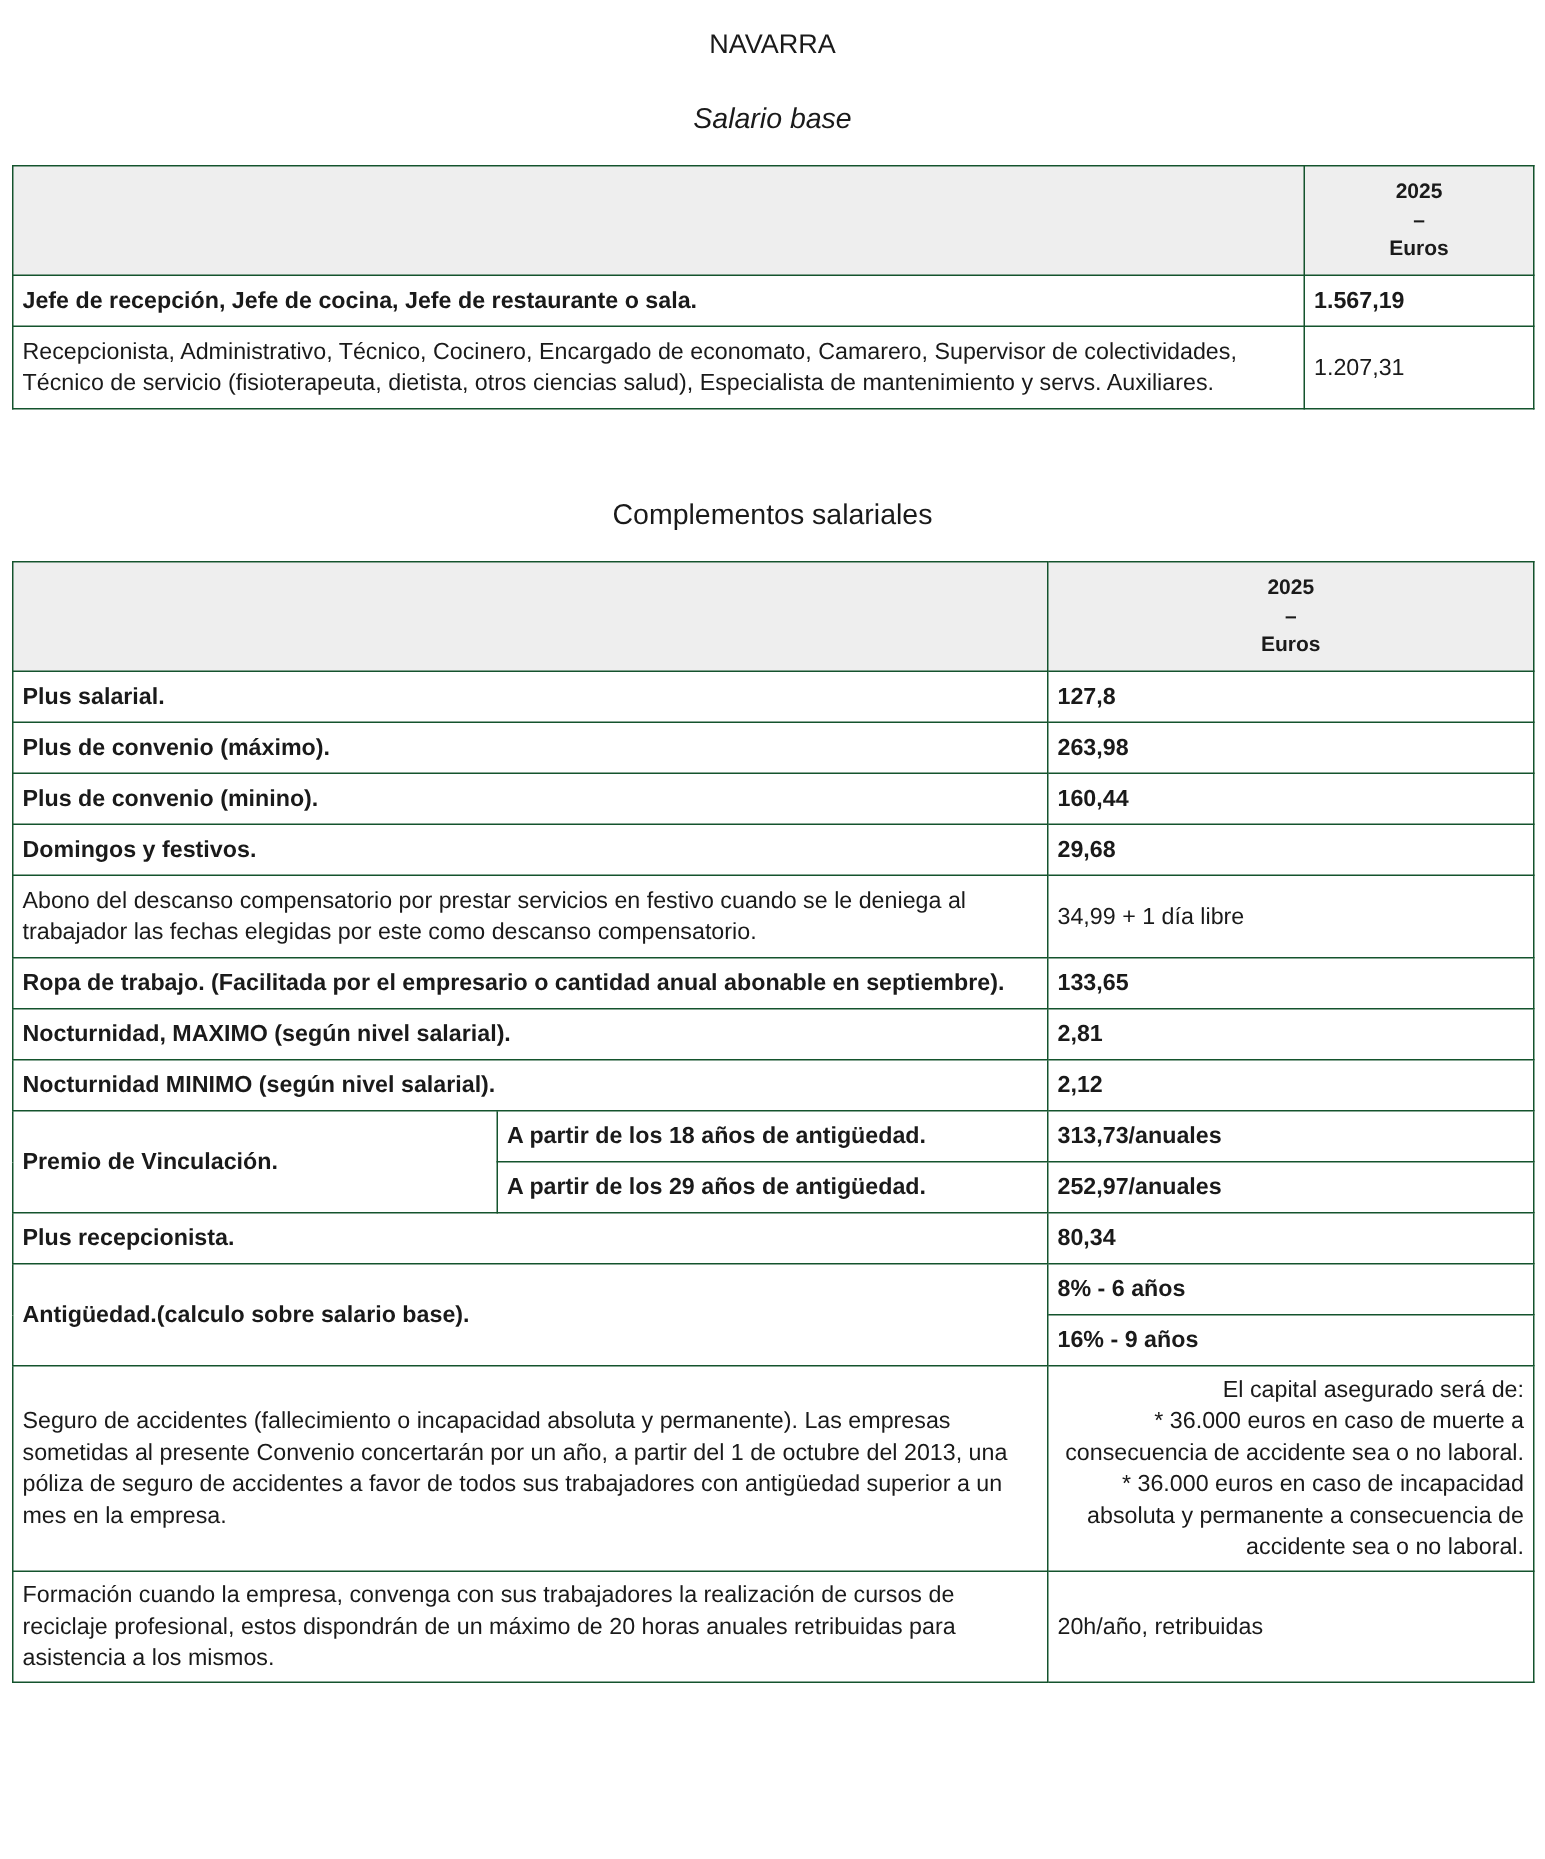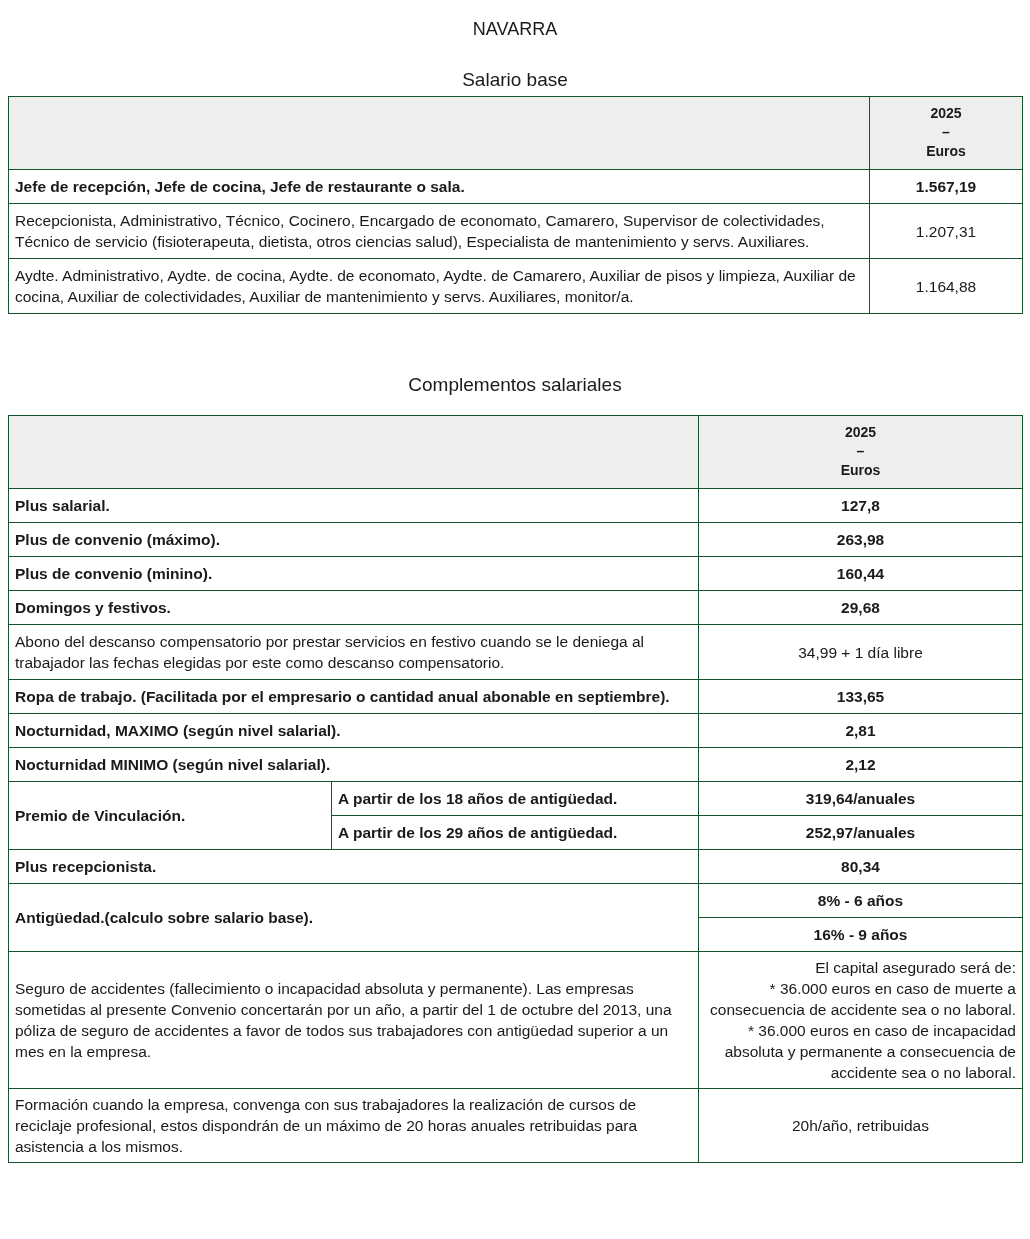--- a/index.html
+++ b/index.html
@@ -19,21 +19,21 @@
       height: 22px;
       line-height: 22px;
     }
     h2.section {
       font-weight: normal;
       font-size: 19px;
       text-align: center;
       margin: 0;
       line-height: 22px;
     }
-    #title-salario { margin-top: 29px; margin-bottom: 5px; }
+    #title-salario { margin-top: 29px; margin-bottom: 19px; font-style: italic; }
     #title-complementos { margin-top: 60px; margin-bottom: 19px; }
     table {
       width: 1014px;
       border-collapse: collapse;
       table-layout: fixed;
     }
     td, th {
       border: 1px solid #14532d;
       padding: 5px 6px;
       line-height: 21px;
@@ -42,21 +42,21 @@
     }
     th {
       background: #eeeeee;
       font-weight: bold;
       font-size: 14px;
       text-align: center;
       line-height: 19px;
       padding: 7px 6px 8px;
     }
     th.blank { background: #eeeeee; }
-    td.num { text-align: center; }
+    td.num { }
     td.txt { text-align: left; }
     .row-single td { height: 23px; font-weight: bold; }
     .row-double td { height: 44px; }
     .insurance-lines div { line-height: 21px; text-align: right; }
   </style>
 </head>
 <body>
 
 <div class="wrap">
   <h1 class="region">NAVARRA</h1>
@@ -79,24 +79,20 @@
       </tr>
     </thead>
     <tbody>
       <tr class="row-single">
         <td class="txt">Jefe de recepción, Jefe de cocina, Jefe de restaurante o sala.</td>
         <td class="num">1.567,19</td>
       </tr>
       <tr class="row-double">
         <td class="txt">Recepcionista, Administrativo, Técnico, Cocinero, Encargado de economato, Camarero, Supervisor de colectividades, Técnico de servicio (fisioterapeuta, dietista, otros ciencias salud), Especialista de mantenimiento y servs. Auxiliares.</td>
         <td class="num">1.207,31</td>
-      </tr>
-      <tr class="row-double">
-        <td class="txt">Aydte. Administrativo, Aydte. de cocina, Aydte. de economato, Aydte. de Camarero, Auxiliar de pisos y limpieza, Auxiliar de cocina, Auxiliar de colectividades, Auxiliar de mantenimiento y servs. Auxiliares, monitor/a.</td>
-        <td class="num">1.164,88</td>
       </tr>
     </tbody>
   </table>
 
   <h2 class="section" id="title-complementos">Complementos salariales</h2>
 
   <table>
     <colgroup>
         <col style="width:323px">
         <col style="width:367px">
@@ -141,21 +137,21 @@
         <td class="txt" colspan="2">Nocturnidad, MAXIMO (según nivel salarial).</td>
         <td class="num">2,81</td>
       </tr>
       <tr class="row-single">
         <td class="txt" colspan="2">Nocturnidad MINIMO (según nivel salarial).</td>
         <td class="num">2,12</td>
       </tr>
       <tr class="row-single">
         <td class="txt" rowspan="2">Premio de Vinculación.</td>
         <td class="txt">A partir de los 18 años de antigüedad.</td>
-        <td class="num">319,64/anuales</td>
+        <td class="num">313,73/anuales</td>
       </tr>
       <tr class="row-single">
         <td class="txt">A partir de los 29 años de antigüedad.</td>
         <td class="num">252,97/anuales</td>
       </tr>
       <tr class="row-single">
         <td class="txt" colspan="2">Plus recepcionista.</td>
         <td class="num">80,34</td>
       </tr>
       <tr class="row-single">

